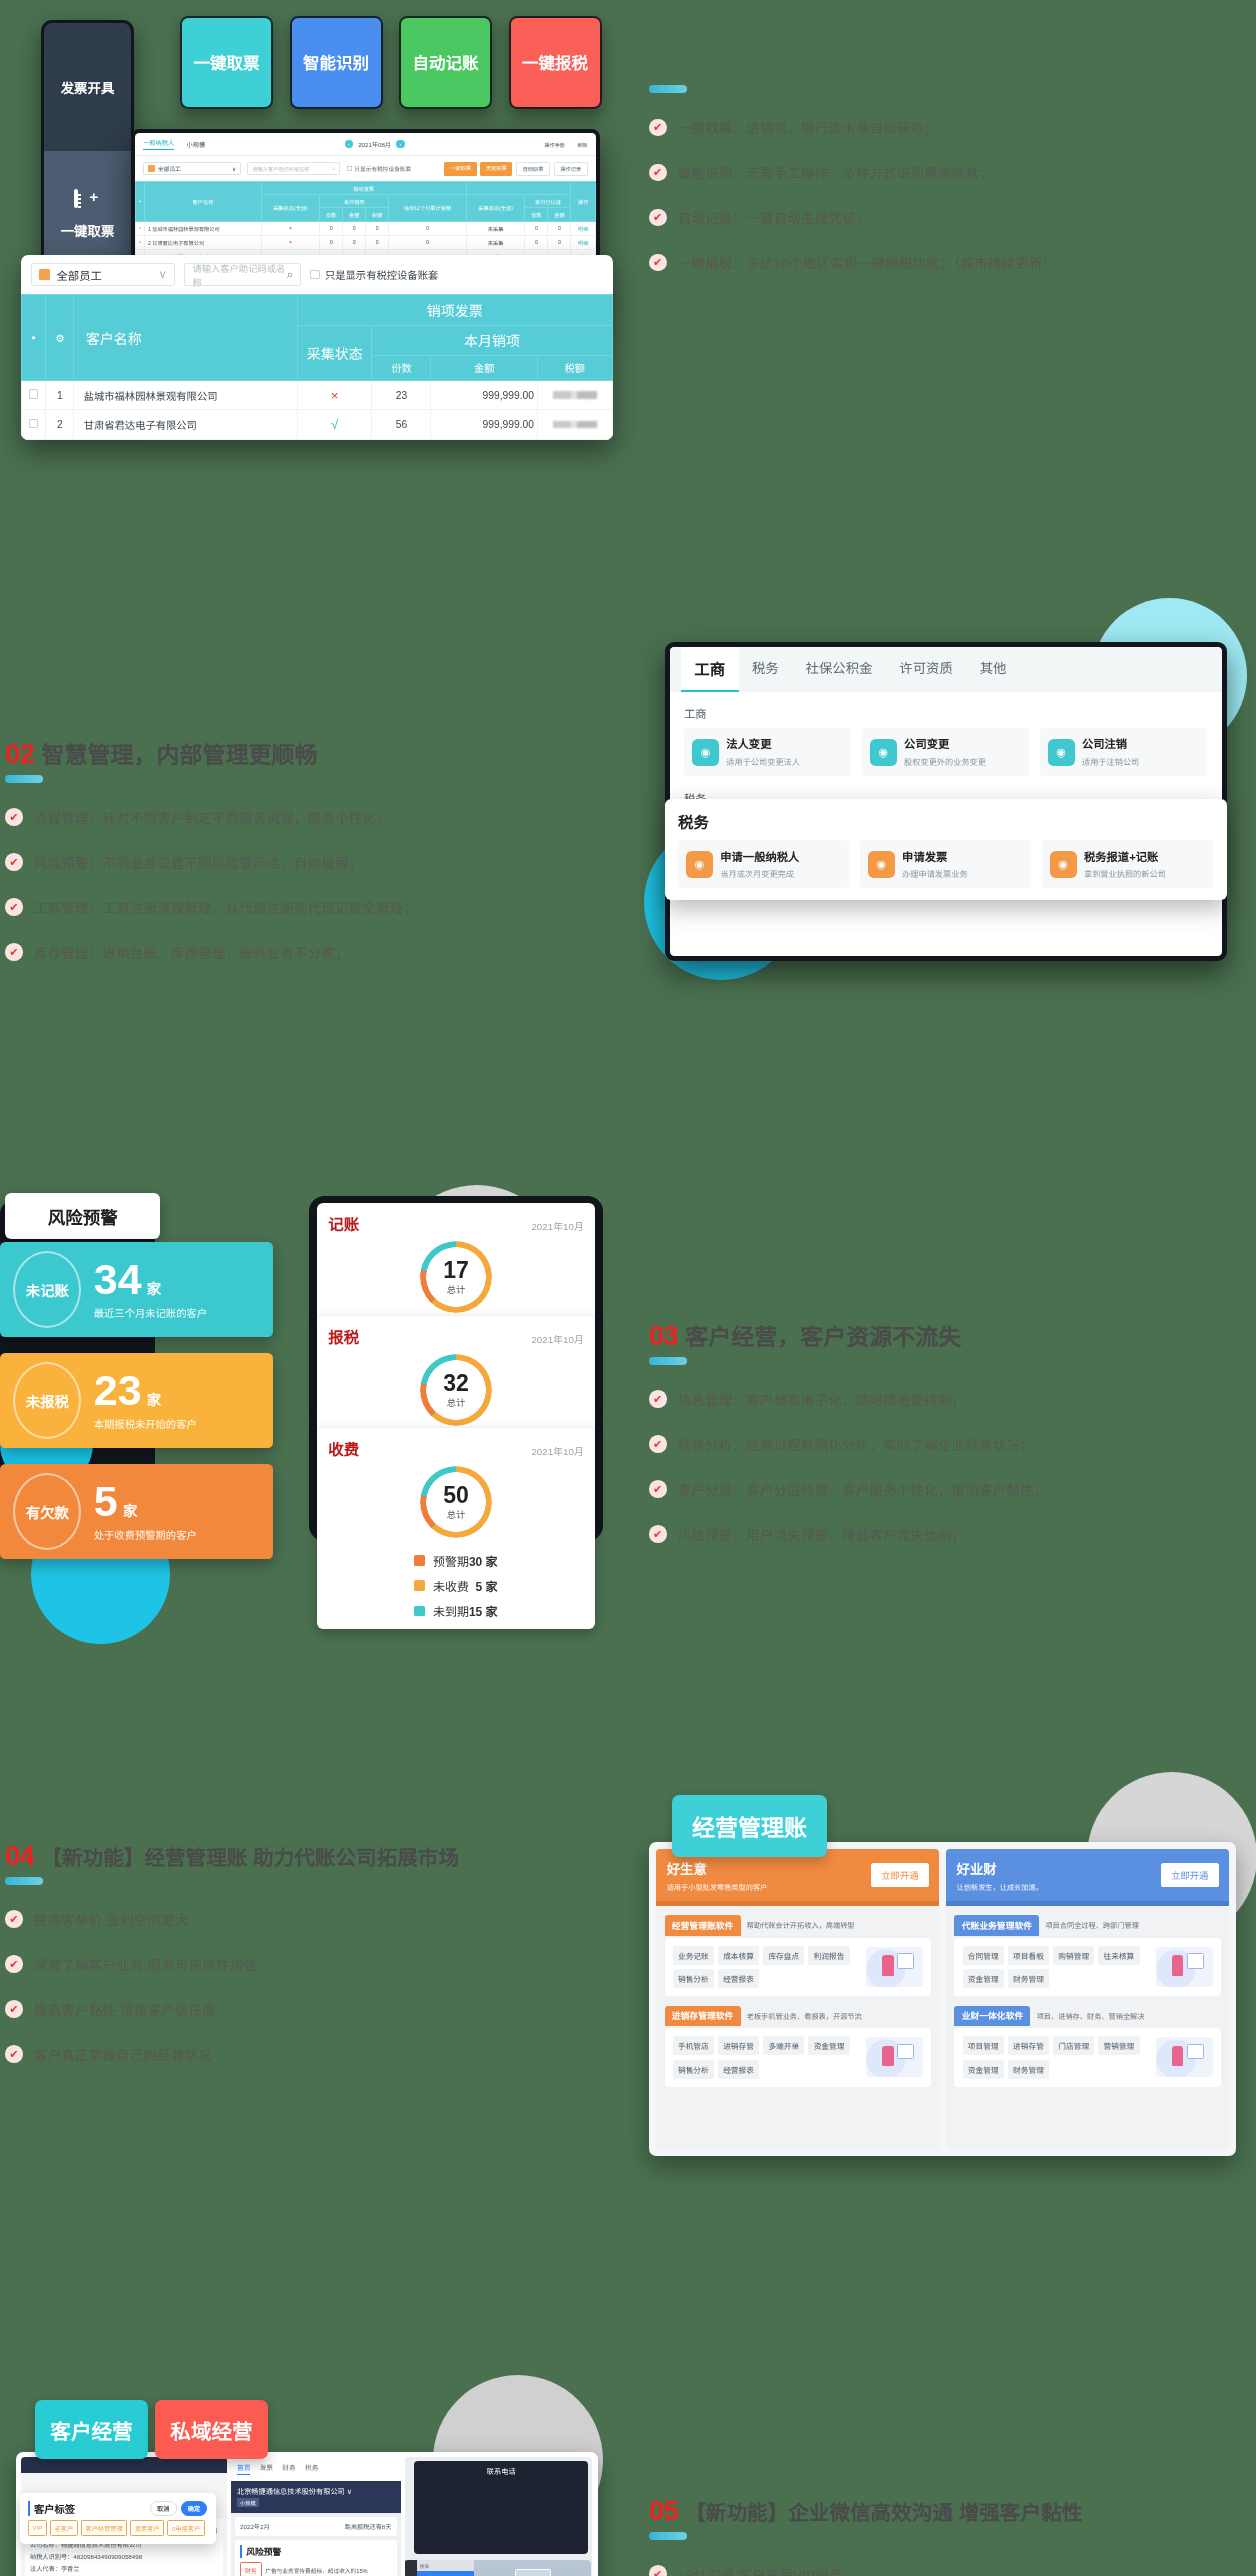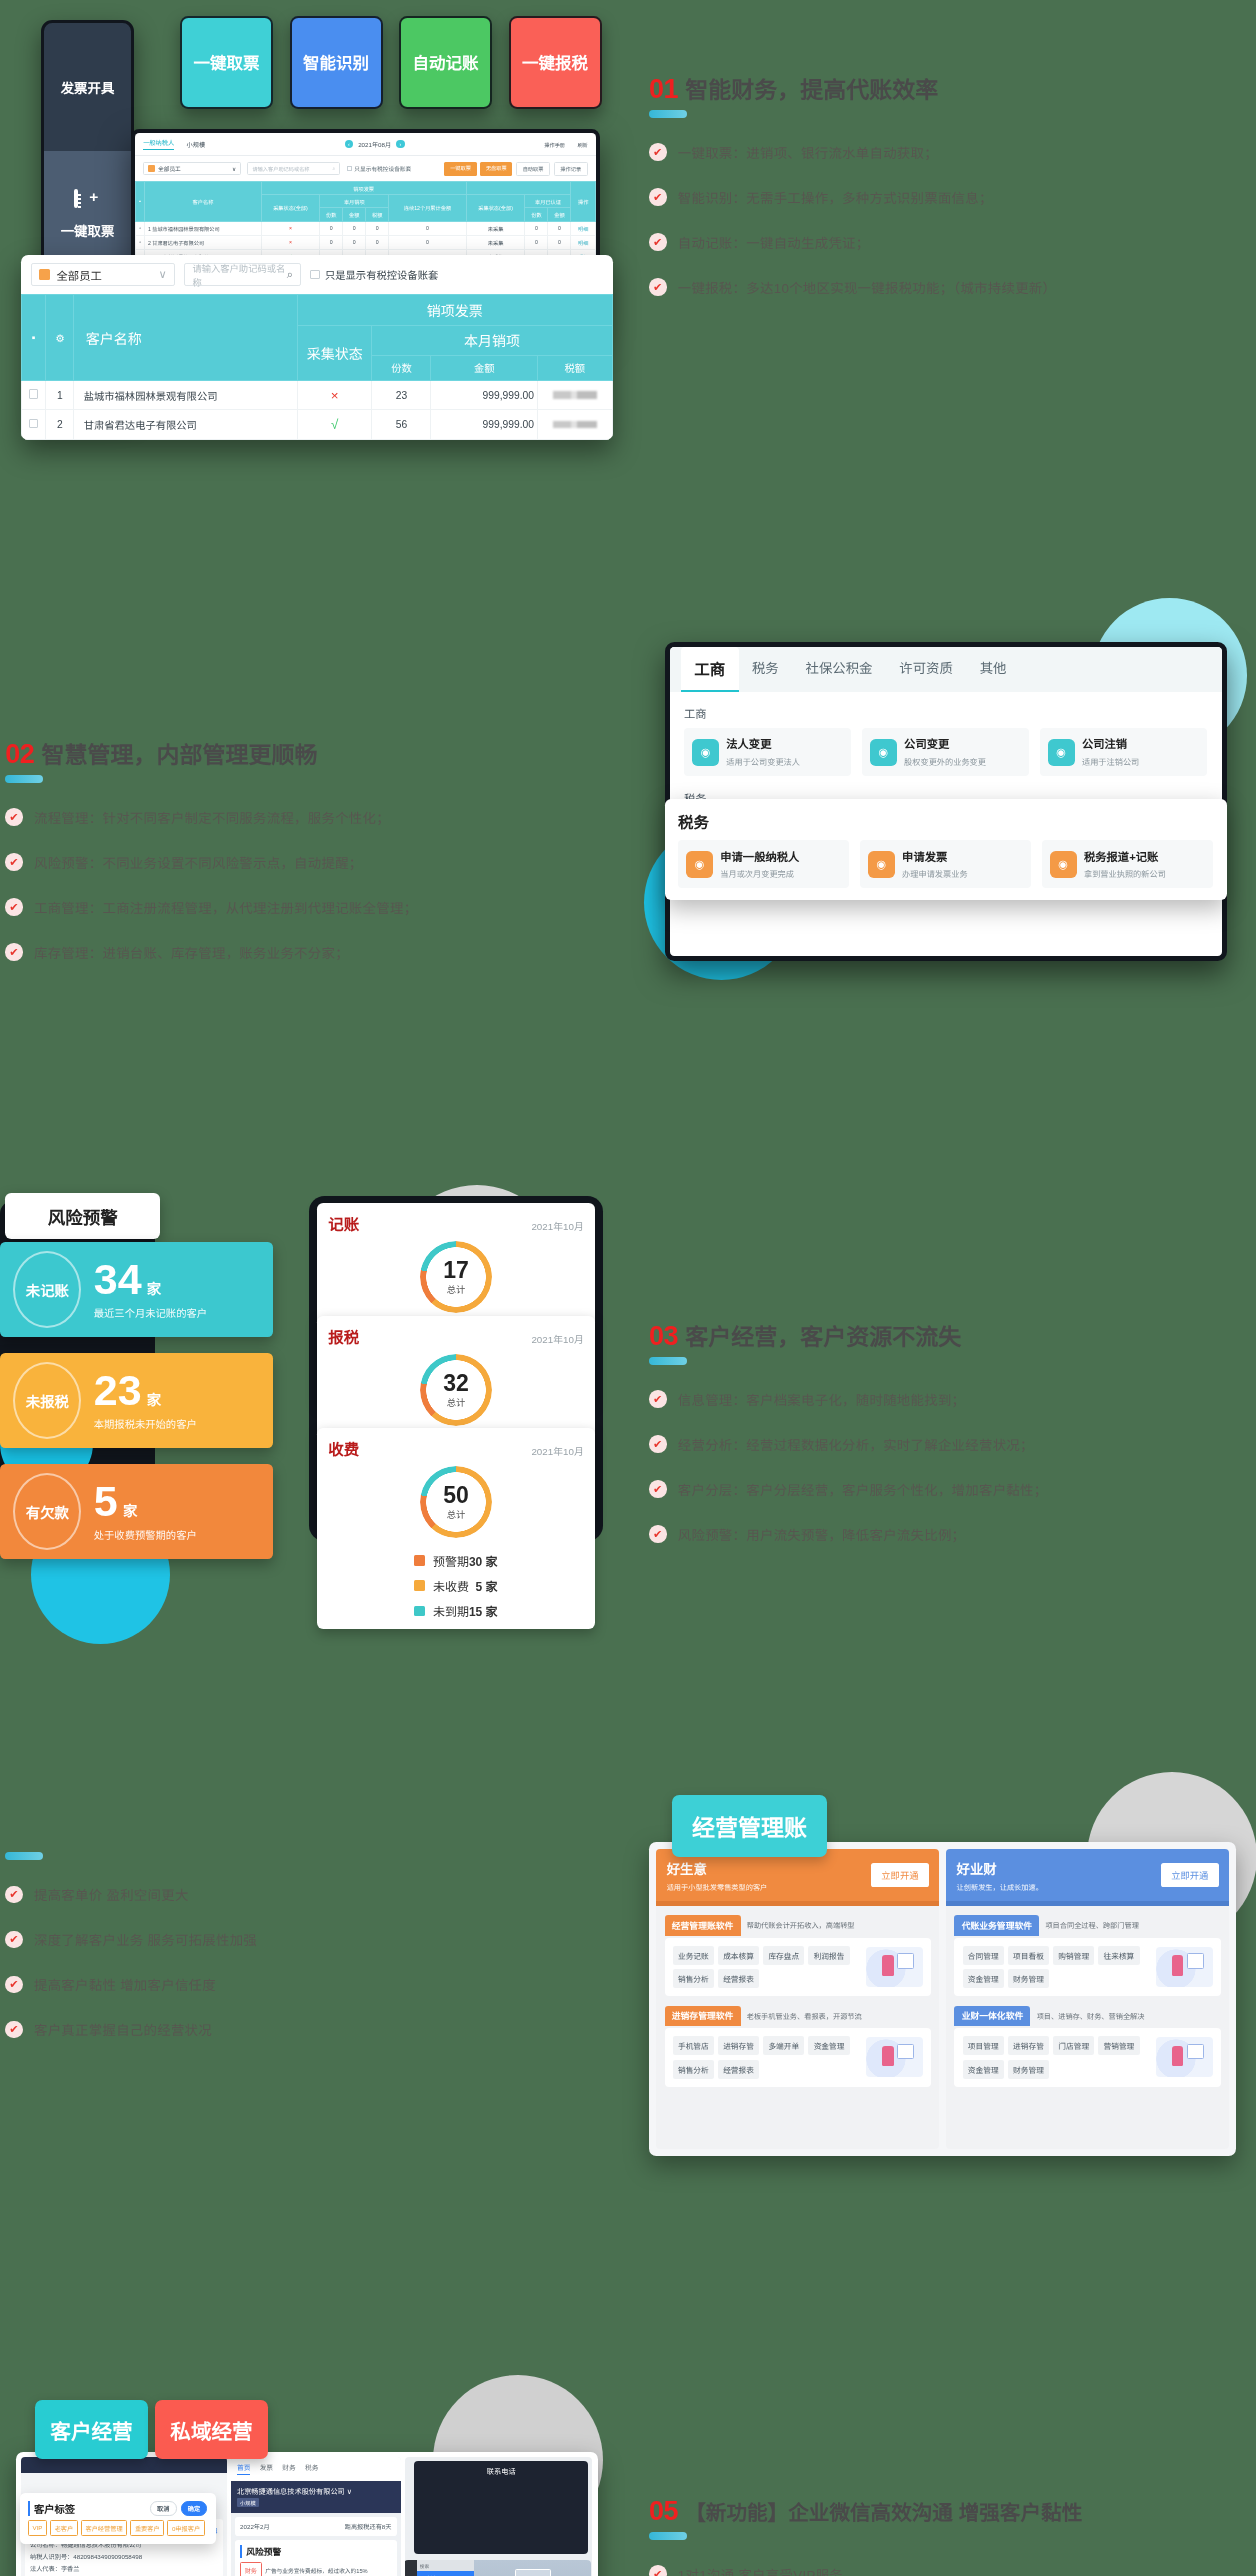--- a/index.html
+++ b/index.html
@@ -483,24 +483,20 @@
             <td>56</td>
             <td class="r">999,999.00</td>
             <td><span class="blurcell"></span></td>
           </tr>
         </tbody>
     </table>
   </div>
 </div>
 
 <div class="copy" id="s1copy" style="left:649px;top:77px;">
-  <div class="head">
-    <span class="num">01</span>
-    <span class="ttl">智能财务，提高代账效率</span>
-  </div>
   <div class="rule"></div>
   <div class="bullets" id="s1b">
       <div class="bullet">
         <span class="chk">✔</span>
         <span class="btxt">一键取票：进销项、银行流水单自动获取；</span>
       </div>
       <div class="bullet">
         <span class="chk">✔</span>
         <span class="btxt">智能识别：无需手工操作，多种方式识别票面信息；</span>
       </div>
@@ -754,20 +750,24 @@
         <span class="btxt">客户分层：客户分层经营，客户服务个性化，增加客户黏性；</span>
       </div>
       <div class="bullet">
         <span class="chk">✔</span>
         <span class="btxt">风险预警：用户流失预警，降低客户流失比例；</span>
       </div>
     </div>
 </div>
 
 <div class="copy" id="s4copy">
+  <div class="head">
+    <span class="num">04</span>
+    <span class="ttl" style="font-size:20.6px">【新功能】经营管理账 助力代账公司拓展市场</span>
+  </div>
   <div class="rule"></div>
   <div class="bullets" id="s4b">
       <div class="bullet">
         <span class="chk">✔</span>
         <span class="btxt">提高客单价 盈利空间更大</span>
       </div>
       <div class="bullet">
         <span class="chk">✔</span>
         <span class="btxt">深度了解客户业务 服务可拓展性加强</span>
       </div>

